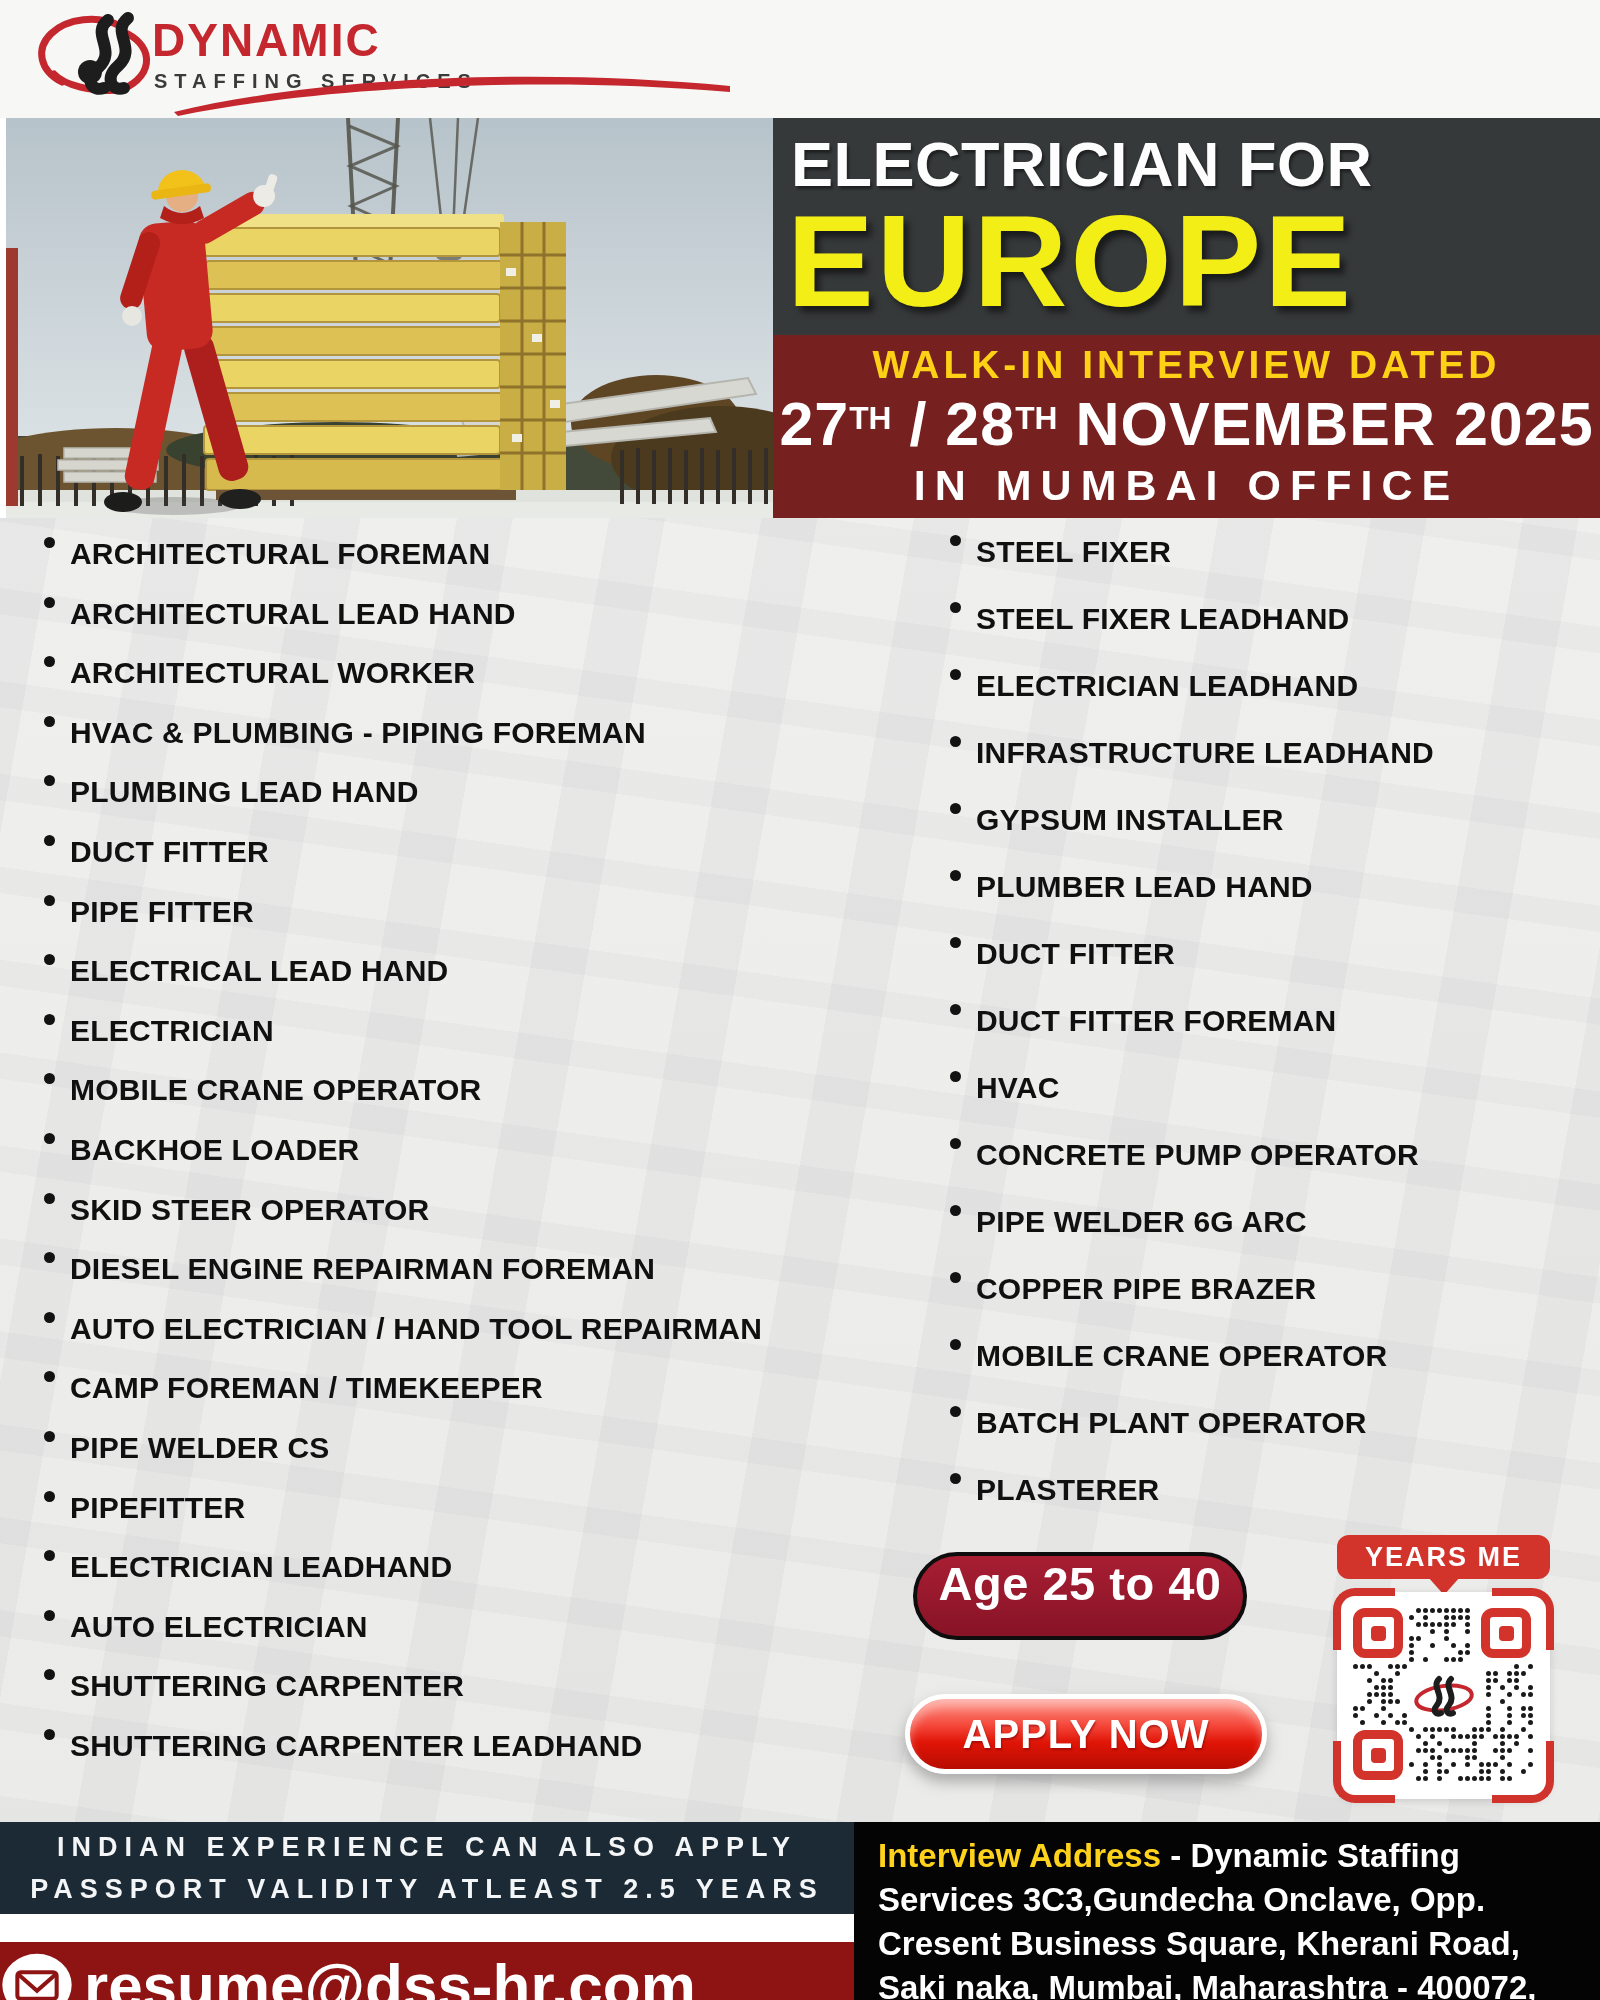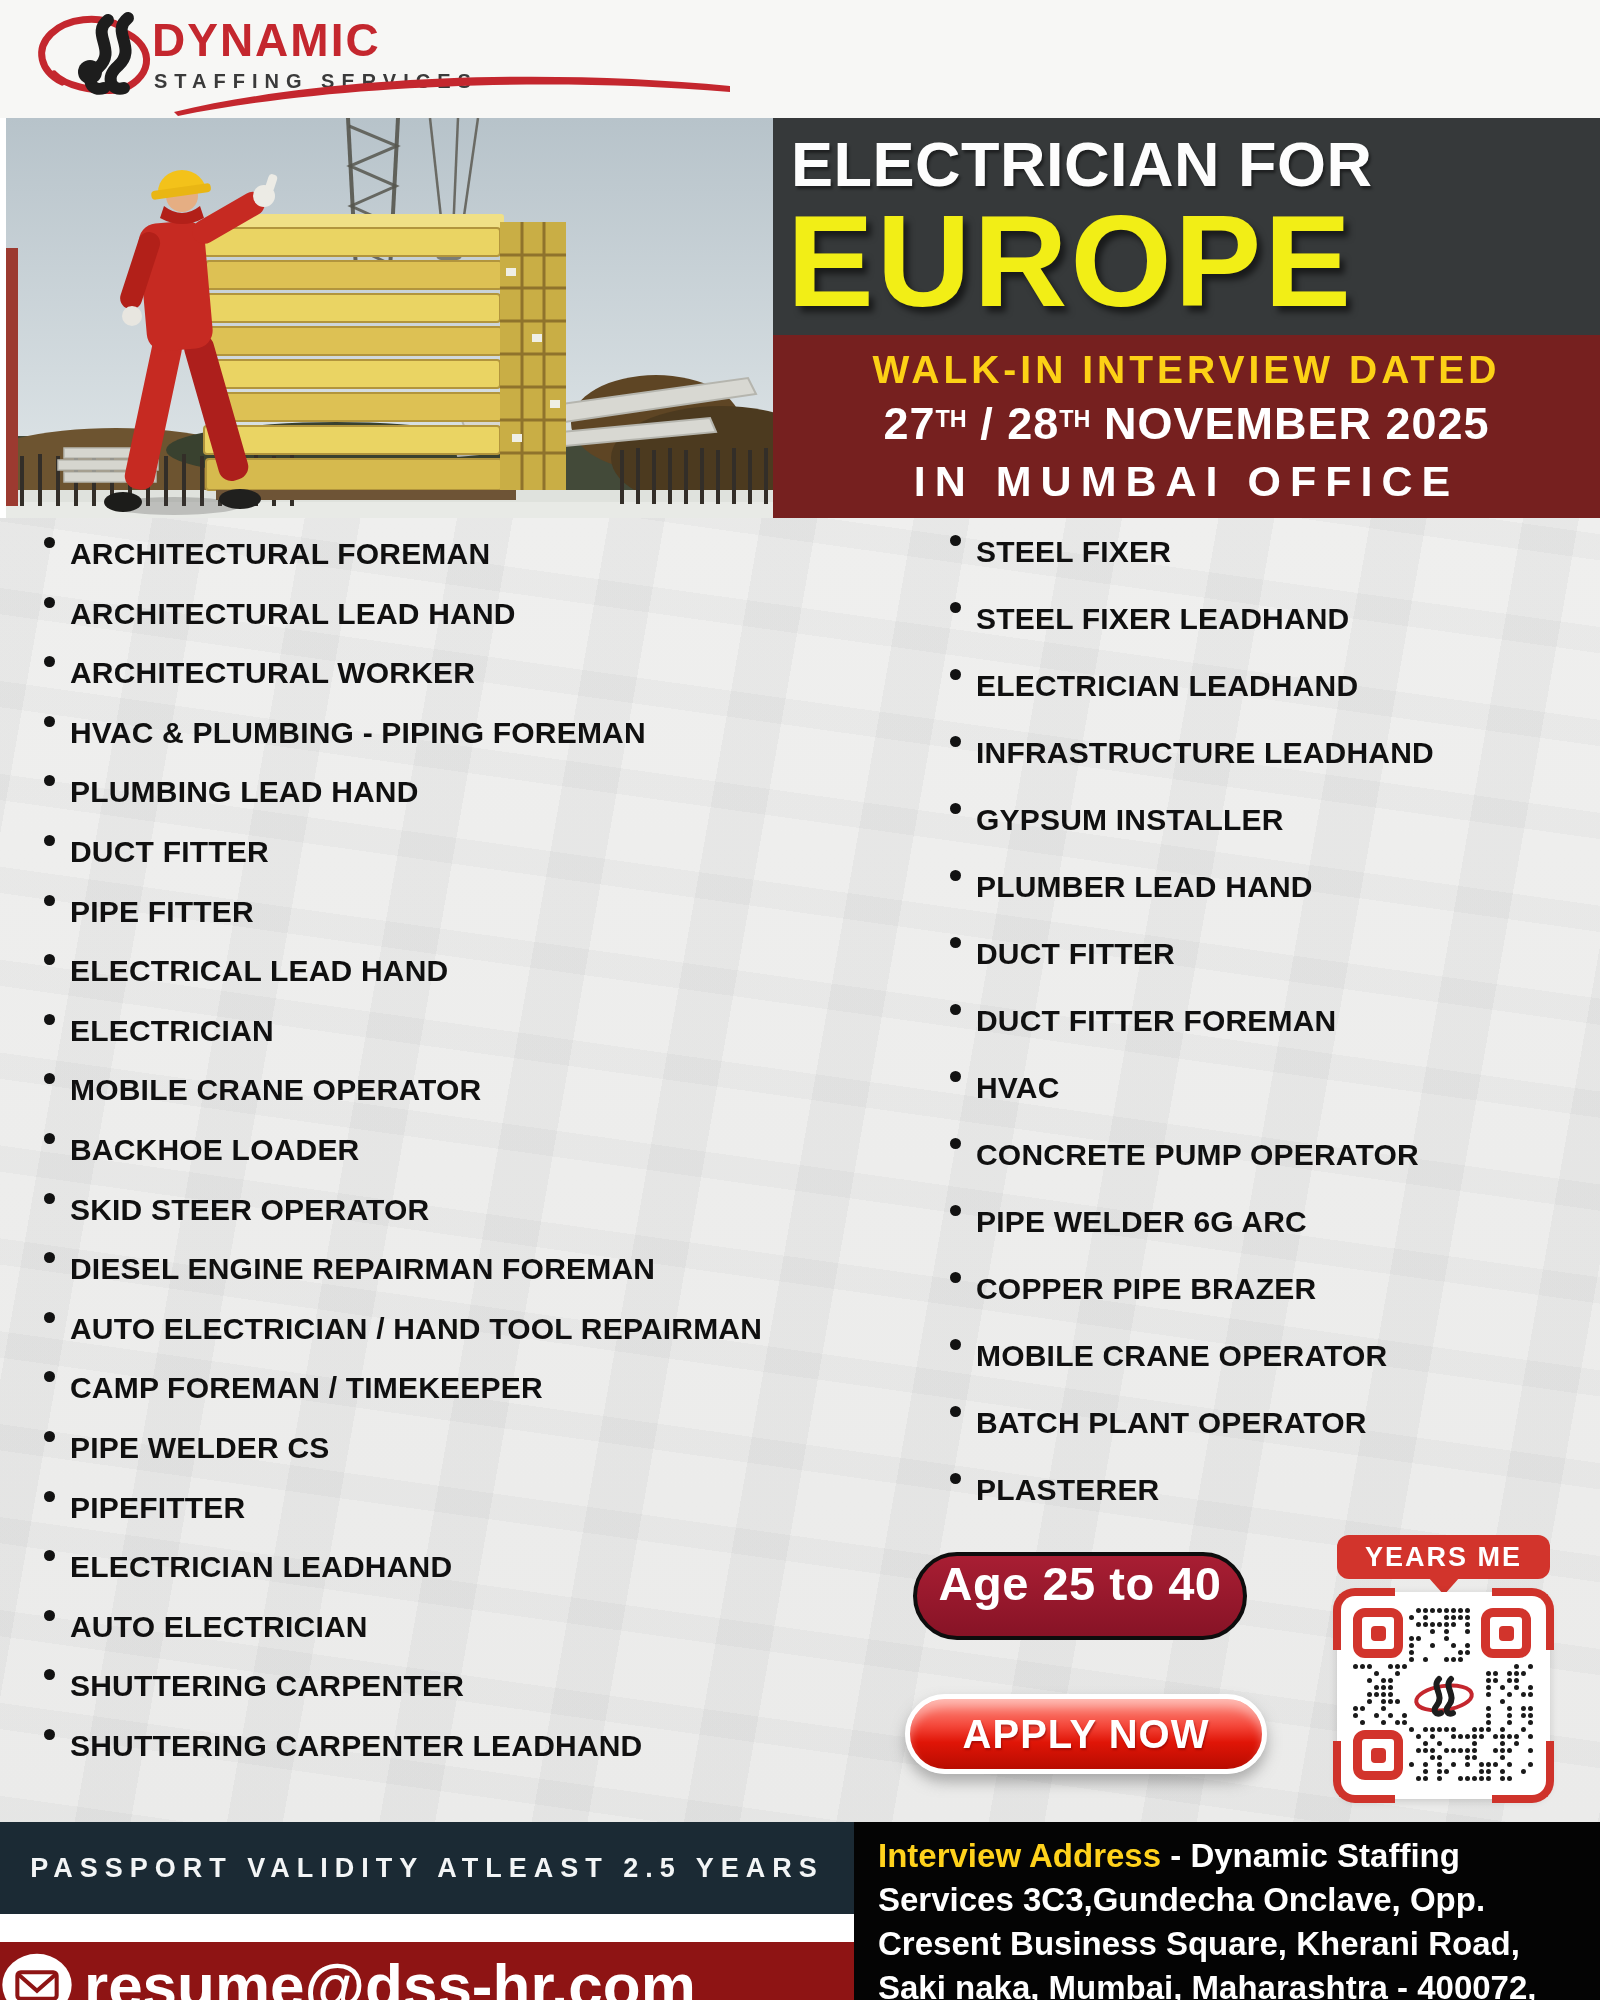--- a/index.html
+++ b/index.html
@@ -19,21 +19,21 @@
   .title-line1{margin:10px 0 0 18px;font-size:63px;font-weight:900;letter-spacing:.5px;
                color:#fdfdfd;text-shadow:2px 3px 3px rgba(0,0,0,.45);}
   .title-line2{margin:-4px 0 0 14px;font-size:130px;font-weight:900;letter-spacing:3px;
                color:#f2ee16;text-shadow:5px 6px 6px rgba(0,0,0,.55);line-height:1;}
 
   
   .date-banner{position:absolute;left:773px;top:335px;width:827px;height:183px;background:#76201f;
                display:flex;flex-direction:column;justify-content:space-evenly;align-items:center;
                box-sizing:border-box;padding:6px 0;}
   .date-l1{color:#fcd116;font-size:39px;font-weight:800;letter-spacing:4px;}
-  .date-l2{color:#ffffff;font-size:45px;font-weight:800;letter-spacing:1px;}
+  .date-l2{color:#ffffff;font-size:61px;font-weight:800;letter-spacing:1px;}
   .date-l2 sup{font-size:.52em;vertical-align:.5em;letter-spacing:0;}
   .date-l3{color:#ffffff;font-size:43px;font-weight:800;letter-spacing:9px;}
 
   
   .list-area{position:absolute;left:0;top:518px;width:1600px;height:1304px;
      background:
        repeating-linear-gradient(100deg, rgba(90,95,100,.05) 0 55px, rgba(0,0,0,0) 55px 150px),
        repeating-linear-gradient(8deg, rgba(90,95,100,.04) 0 26px, rgba(0,0,0,0) 26px 92px),
        linear-gradient(180deg,#efefee,#ebebea);}
   .job-list{list-style:none;margin:0;padding:0;position:absolute;}
@@ -579,20 +579,21 @@
       <div class="qr-finder bl"></div>
       <svg class="qr-logo" viewBox="0 0 66 42">
         <ellipse cx="33" cy="23" rx="28" ry="12" fill="none" stroke="#c4272e" stroke-width="4" transform="rotate(-8 33 23)"></ellipse>
         <path d="M28 4 C20 12 34 20 26 30 C21 36 25 40 30 38" fill="none" stroke="#1d1d1d" stroke-width="6" stroke-linecap="round"></path>
         <path d="M40 4 C32 12 46 20 38 30 C33 36 37 40 42 38" fill="none" stroke="#1d1d1d" stroke-width="6" stroke-linecap="round"></path>
       </svg>
     </div>
   </div>
 
   <div class="footer-note">
+    <div>INDIAN EXPERIENCE CAN ALSO APPLY</div>
     <div>PASSPORT VALIDITY ATLEAST 2.5 YEARS</div>
   </div>
 
   <div class="footer-email">
     <svg class="email-icon" viewBox="0 0 64 64">
       <ellipse cx="32" cy="32" rx="30" ry="27" fill="#ffffff"></ellipse>
       <rect x="15" y="21" width="34" height="23" rx="3" fill="none" stroke="#8e1414" stroke-width="3.5"></rect>
       <path d="M16 23 L32 37 L48 23" fill="none" stroke="#8e1414" stroke-width="3.5"></path>
     </svg>
     <a href="#">resume@dss-hr.com</a>

